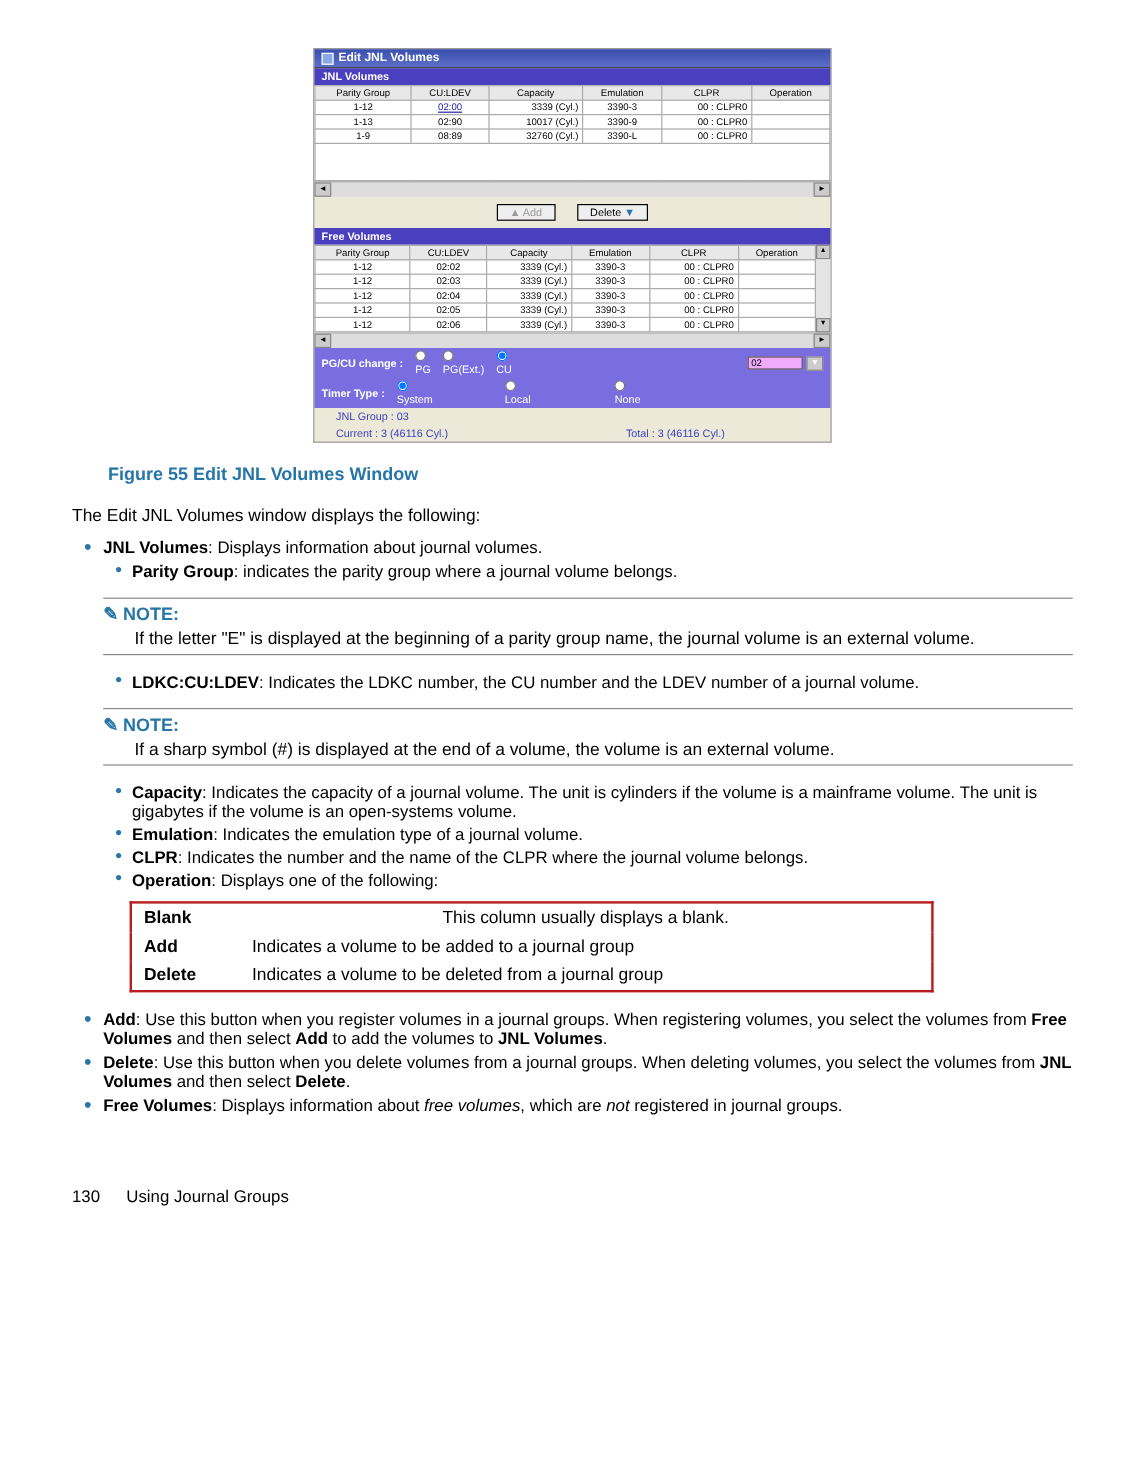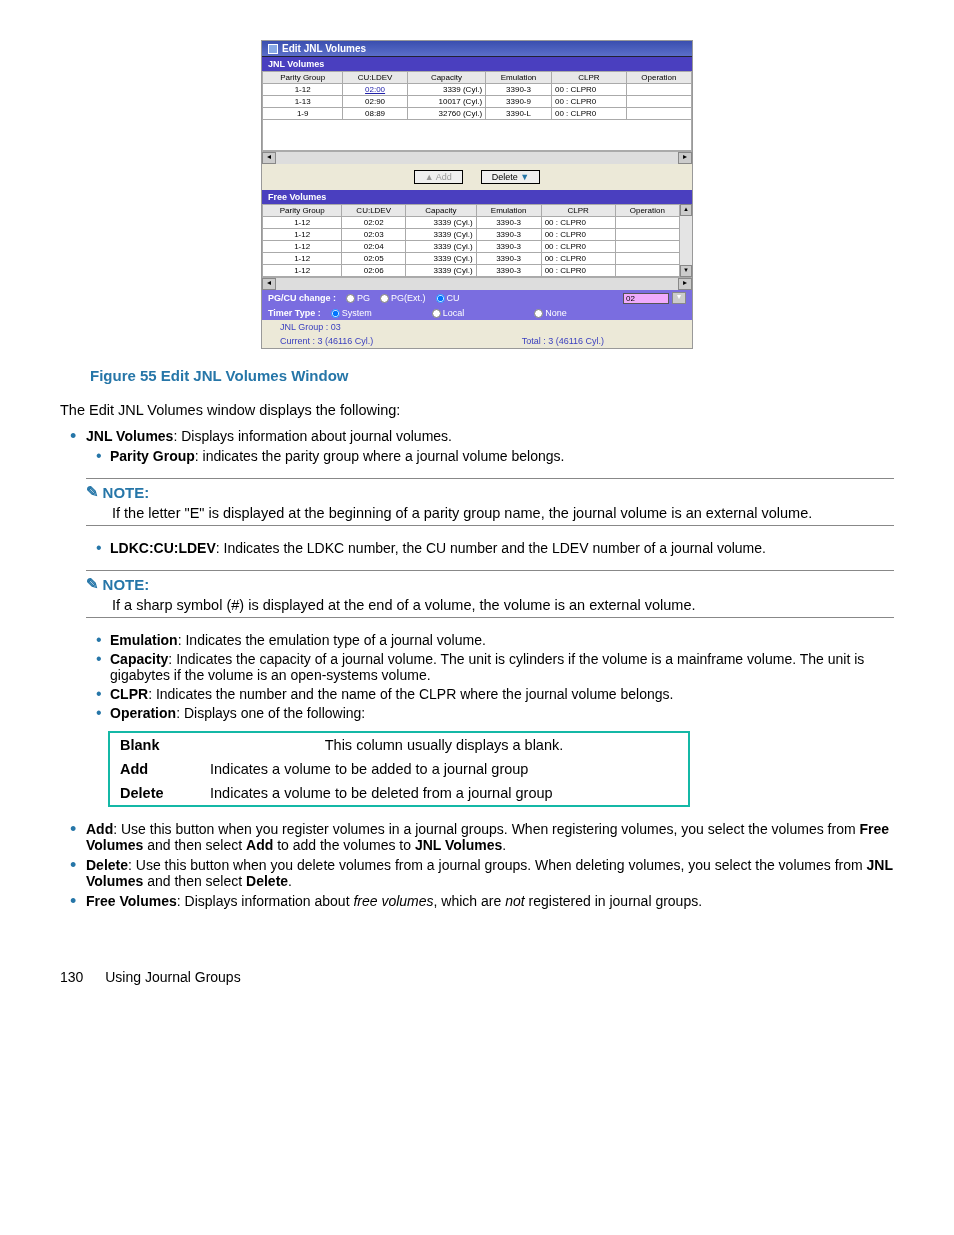--- a/index.html
+++ b/index.html
@@ -43,47 +43,47 @@
     font-size: 8px;
   }
   .grid th, .grid td {
     border: 1px solid #aaa;
     padding: 1px 3px;
     text-align: center;
     white-space: nowrap;
   }
   .grid th { background:#e8e8e8; font-weight:normal;}
   .grid td.r{text-align:right;}
-  .grid td.l{text-align:left;}
+  .grid td.l{text-align:right;}
   .scrollrow{display:flex;justify-content:space-between;background:#ddd;border-top:1px solid #aaa;}
   .scrollbtn{width:12px;height:10px;background:#ccc;border:1px solid #888;font-size:8px;line-height:8px;text-align:center;}
   .btnrow{padding:6px;display:flex;justify-content:center;gap:18px;}
   .mini-btn{border:1px solid #000000;background:#efefef;padding:1px 10px;font-size:9px;}
   .mini-btn.disabled{color:#999;}
   .purplebar{background:#7a6de0;color:#fff;padding:2px 6px;font-size:9px;display:flex;align-items:center;gap:10px;}
-  .purplebar label{display:flex;align-items:center;gap:2px;}
+  .purplebar label{display:flex;gap:2px;flex-direction:column;}
   .purplebar input[type=radio]{margin:0;width:9px;height:9px;}
   .sel{background:#f0abfc;color:#000;border:1px solid #555;padding:0 2px;font-size:8px;min-width:40px;display:inline-block;}
   .info{padding:2px 18px;font-size:9px;color:#3a3fbf;}
   .bottom{display:flex;justify-content:flex-end;gap:14px;padding:8px;}
   .bottom .mini-btn{padding:2px 18px;}
   .caption{color:#2676a8;font-weight:bold;font-size:15px;margin:12px 0 18px 30px;}
   .body-text{margin:0 0 10px 0;font-size:14.5px;}
   ul.lvl1{margin:4px 0 10px 0;padding-left:26px;list-style:none;}
   ul.lvl1>li{margin:4px 0;padding-left:0;position:relative;}
   ul.lvl1>li::before{content:"•";color:#2676a8;font-size:18px;position:absolute;left:-16px;top:-2px;}
   ul.lvl2{margin:4px 0 8px 0;padding-left:24px;list-style:none;}
   ul.lvl2>li{margin:3px 0;position:relative;}
   ul.lvl2>li::before{content:"•";color:#2676a8;font-size:16px;position:absolute;left:-14px;top:-1px;}
   .note-block{margin:14px 0 14px 26px;}
   .note-hr{border:none;border-top:1px solid #888;margin:4px 0;}
   .note-hdr{color:#2676a8;font-weight:bold;font-size:15px;display:flex;align-items:center;gap:4px;}
   .note-icon{font-size:15px;color:#2676a8;}
   .note-body{margin:4px 0 4px 26px;font-size:14.5px;}
-  .op-table{border:2px solid #14b8a6;border-collapse:collapse;width:582px;margin:10px 0 14px 48px;font-size:14.5px;}
+  .op-table{border:2px solid #b91c1c;border-collapse:collapse;width:670px;margin:10px 0 14px 48px;font-size:14.5px;}
   .op-table td{padding:4px 10px;}
   .op-table td:first-child{font-weight:bold;width:70px;}
   .footer{margin-top:60px;font-size:14px;}
   .footer .pn{margin-right:18px;}
   b{font-weight:bold;}
   i{font-style:italic;}
   .right-cell{display:flex;align-items:center;justify-content:flex-end;flex:1;gap:3px;}
   .vsbar{display:flex;flex-direction:column;width:12px;}
   .vsbtn{height:10px;background:#ccc;border:1px solid #888;font-size:7px;text-align:center;line-height:8px;}
   .tblwrap{display:flex;}
@@ -283,22 +283,22 @@
   <hr class="note-hr">
   <div class="note-hdr">
       <span class="note-icon">✎</span>
       <span>NOTE:</span>
     </div>
   <div class="note-body">If a sharp symbol (#) is displayed at the end of a volume, the volume is an external volume.</div>
   <hr class="note-hr">
 </div>
 
 <ul class="lvl2" style="margin-left:26px;">
+  <li><b>Capacity</b><span>: Indicates the capacity of a journal volume. The unit is cylinders if the volume is a mainframe volume. The unit is gigabytes if the volume is an open-systems volume.</span></li>
   <li><b>Emulation</b><span>: Indicates the emulation type of a journal volume.</span></li>
-  <li><b>Capacity</b><span>: Indicates the capacity of a journal volume. The unit is cylinders if the volume is a mainframe volume. The unit is gigabytes if the volume is an open-systems volume.</span></li>
   <li><b>CLPR</b><span>: Indicates the number and the name of the CLPR where the journal volume belongs.</span></li>
   <li><b>Operation</b><span>: Displays one of the following:</span></li>
 </ul>
 
 <table class="op-table">
   <tbody>
       <tr>
         <td>Blank</td>
         <td style="text-align:center;">This column usually displays a blank.</td>
       </tr>

